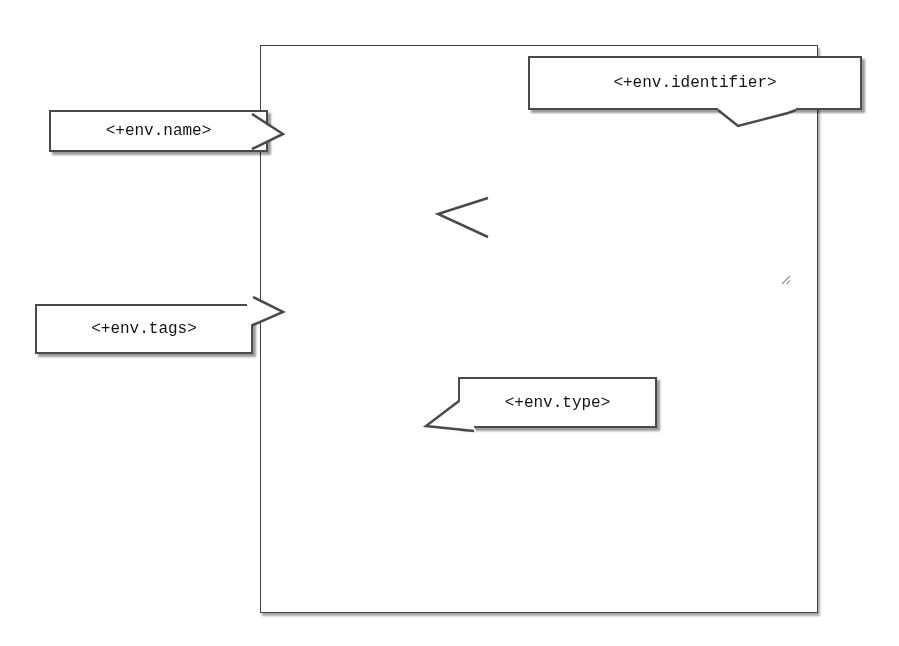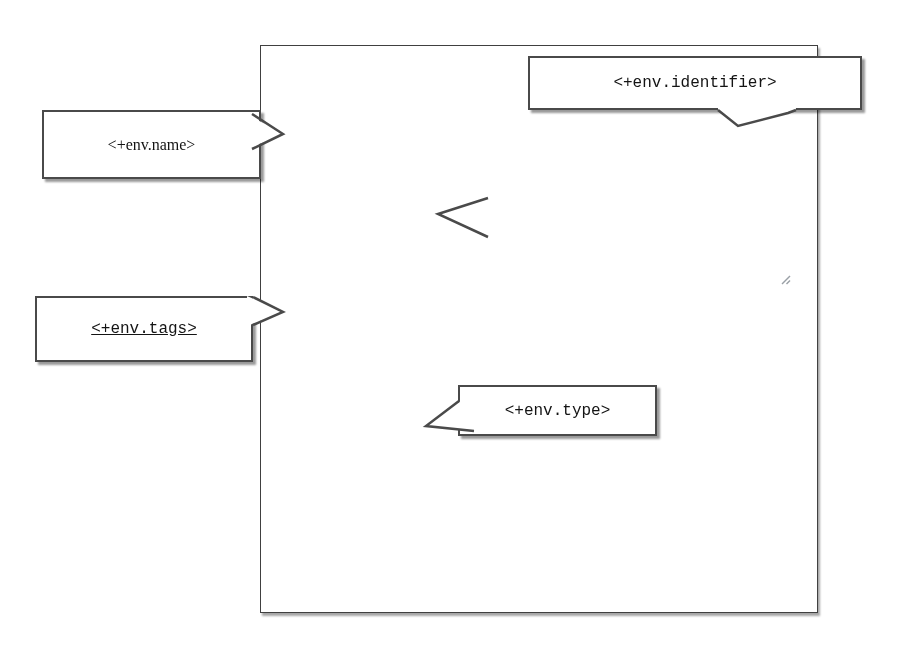--- a/index.html
+++ b/index.html
@@ -137,42 +137,42 @@
 
   <div class="type-card card-nonproduction">
     <span>Non Production</span>
     <span class="corner-check">
       <span class="tick">✓</span>
     </span>
   </div>
 
   <button class="save-btn">Save</button>
 
-  <div class="callout" style="left:42px; top:110px; width:219px; height:69px;font-family:Liberation Serif, serif;">&lt;+env.name&gt;</div>
+  <div class="callout" style="left:49px; top:110px; width:219px; height:42px;">&lt;+env.name&gt;</div>
   <svg class="tail" style="left:244px; top:112px;" width="44" height="42">
     <polygon points="1,1 39,22 1,38"></polygon>
     <polyline points="8,2 39,22 8,37"></polyline>
   </svg>
 
   <div class="callout" style="left:528px; top:56px; width:334px; height:54px;">&lt;+env.identifier&gt;</div>
   <svg class="tail" style="left:708px; top:102px;" width="100" height="28">
     <polygon points="10,1 10,8 30,24 80,11 88,8 88,1"></polygon>
     <polyline points="10,8 30,24 80,11 88,8"></polyline>
   </svg>
 
   <svg class="tail" style="left:430px; top:194px;" width="64" height="48">
     <polygon points="63,2 8,20 63,44"></polygon>
     <polyline points="58,4 8,20 58,43"></polyline>
   </svg>
 
-  <div class="callout" style="left:35px; top:296px; width:218px; height:66px;text-decoration:underline;">&lt;+env.tags&gt;</div>
+  <div class="callout" style="left:35px; top:304px; width:218px; height:50px;">&lt;+env.tags&gt;</div>
   <svg class="tail" style="left:245px; top:292px;" width="44" height="40">
     <polygon points="2,4 38,20 2,34"></polygon>
     <polyline points="8,5 38,20 8,33"></polyline>
   </svg>
 
-  <div class="callout" style="left:458px; top:385px; width:199px; height:51px;">&lt;+env.type&gt;</div>
+  <div class="callout" style="left:458px; top:377px; width:199px; height:51px;">&lt;+env.type&gt;</div>
   <svg class="tail" style="left:418px; top:398px;" width="62" height="36">
     <polygon points="44,2 8,28 58,33"></polygon>
     <polyline points="41,3 8,28 56,33"></polyline>
   </svg>
 
 </div>
 
 </body></html>

